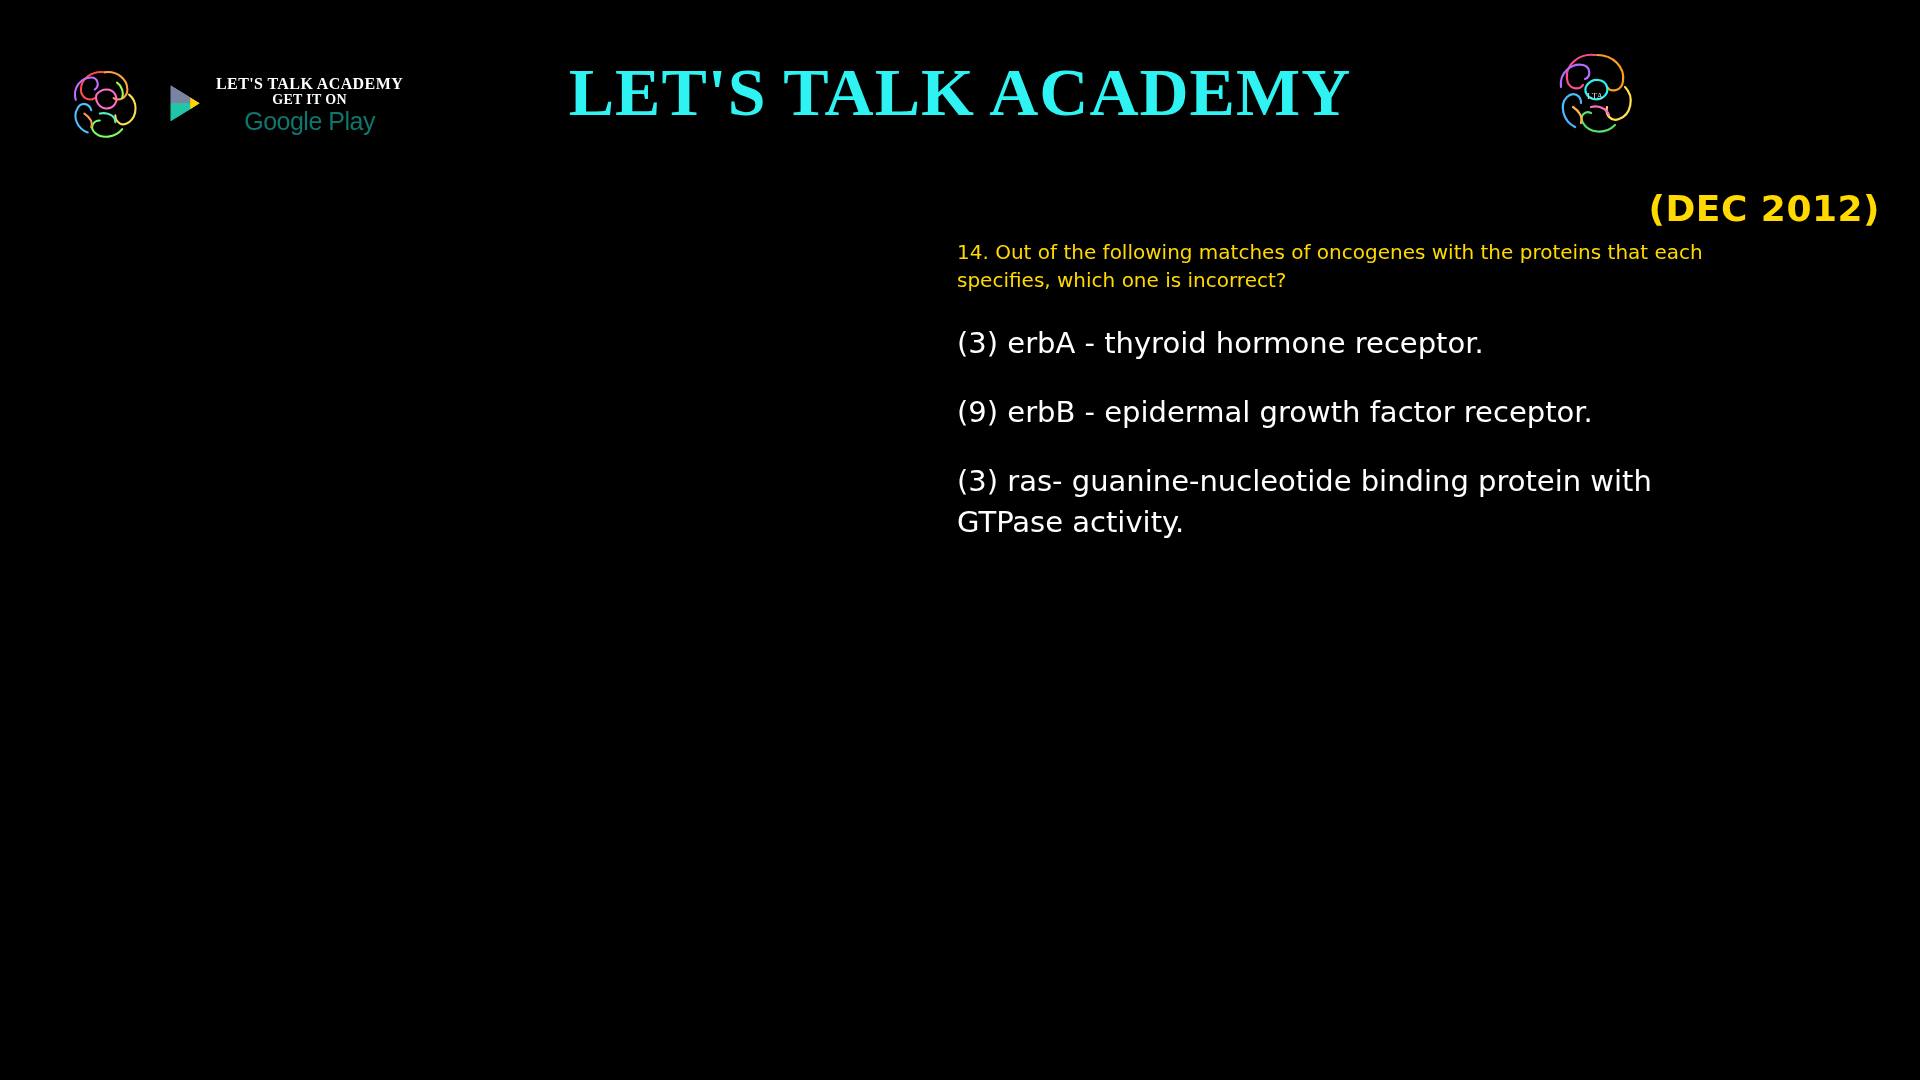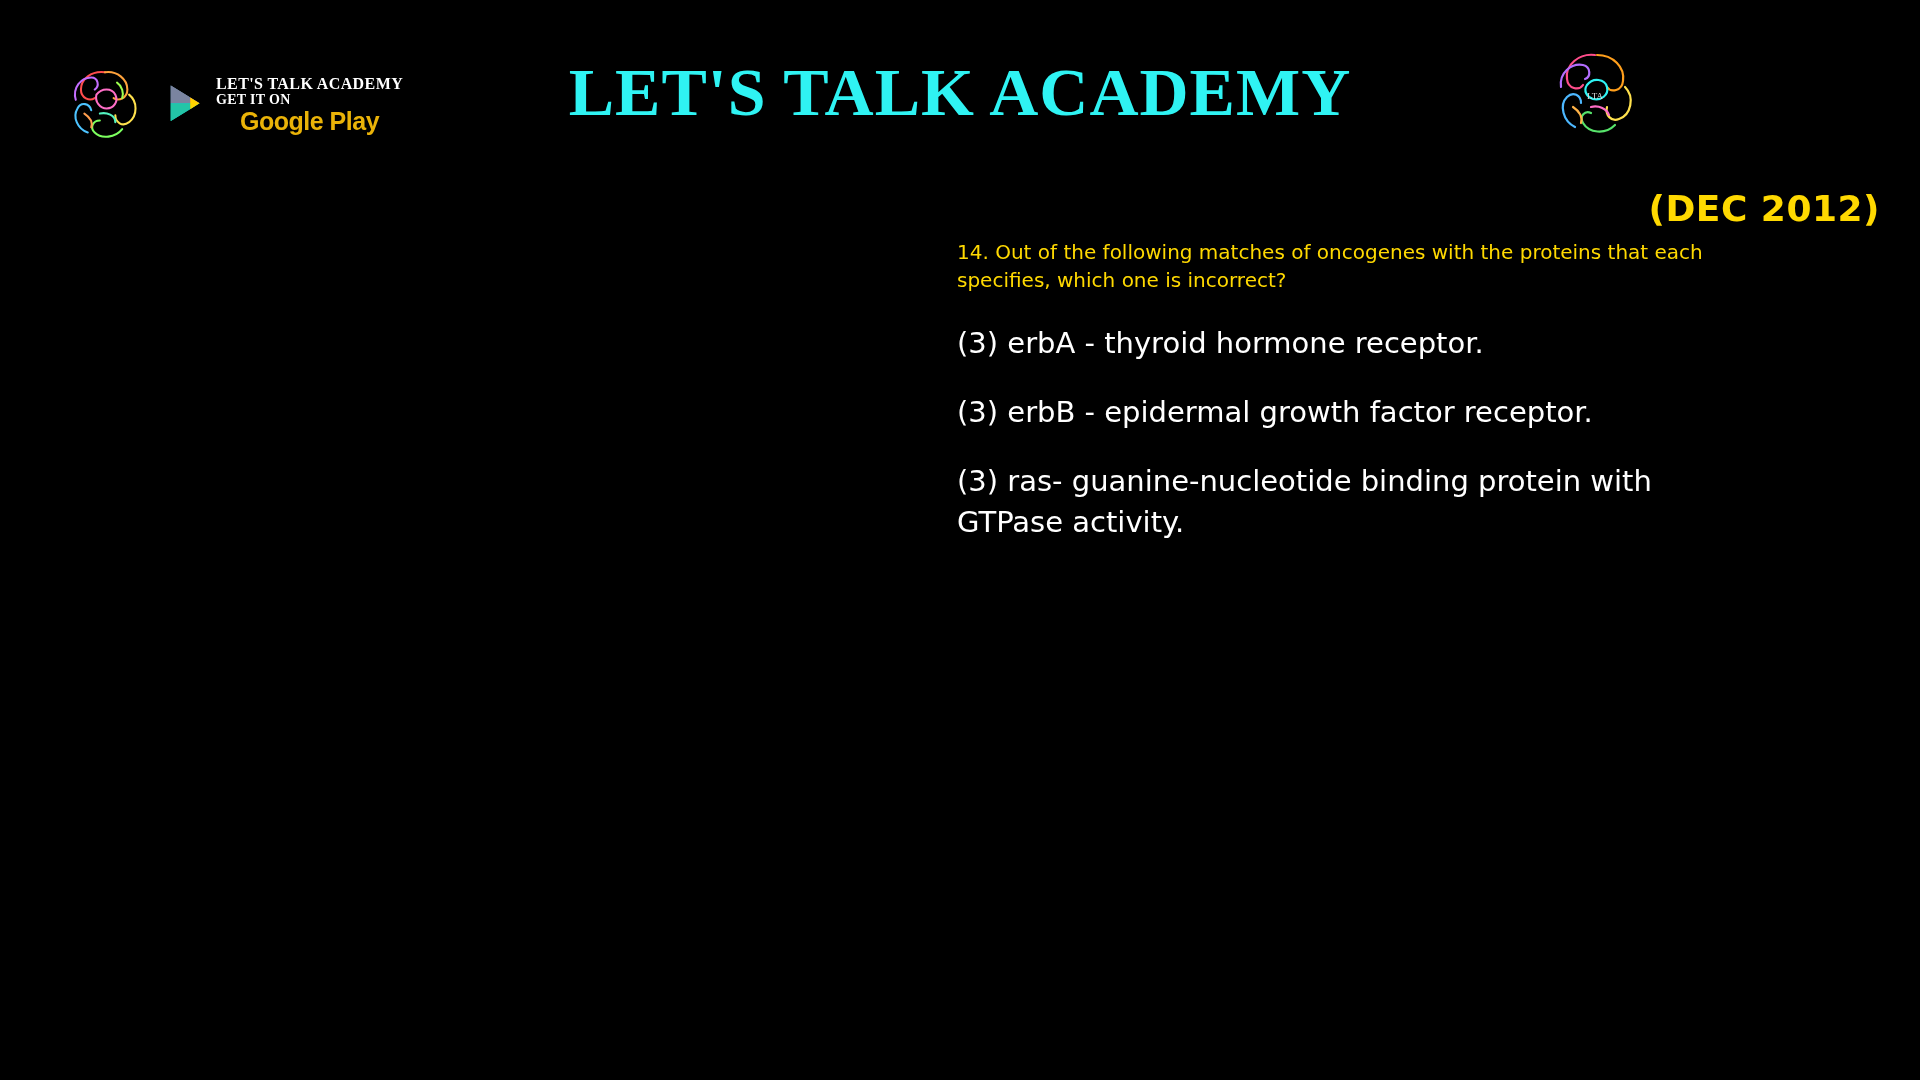--- a/index.html
+++ b/index.html
@@ -62,28 +62,28 @@
     font-size: 16px;
     letter-spacing: 0.4px;
     color: #ffffff;
     white-space: nowrap;
   }
   #get-it-on {
     font-family: "Liberation Serif", serif;
     font-weight: bold;
     font-size: 14px;
     color: #ffffff;
-    text-align: left;
+    text-align: center;
     letter-spacing: 0.3px;
   }
   #google-play {
     font-family: "Liberation Sans", sans-serif;
-    font-weight: bold;
+    font-weight: normal;
     font-size: 25px;
-    color: #eab308;
+    color: #0f766e;
     letter-spacing: -0.5px;
     text-align: center;
   }
 
   
   #main-title {
     position: absolute;
     left: 0;
     top: 58px;
     width: 1920px;
@@ -199,15 +199,15 @@
       <text x="50" y="54" font-size="9" fill="#dddddd" text-anchor="middle" font-family="Liberation Serif, serif">LTA</text>
     </svg>
   </div>
 </div>
 
 <div id="exam-date">(DEC 2012)</div>
 
 <div id="content">
   <p id="question-text">14. Out of the following matches of oncogenes with the proteins that each specifies, which one is incorrect?</p>
   <p class="option">(3) erbA - thyroid hormone receptor.</p>
-  <p class="option">(3) erbB - epidermal growth factor receptor.</p>
+  <p class="option">(9) erbB - epidermal growth factor receptor.</p>
   <p class="option">(3) ras- guanine-nucleotide binding protein with GTPase activity.</p>
 </div>
 
 </body></html>

